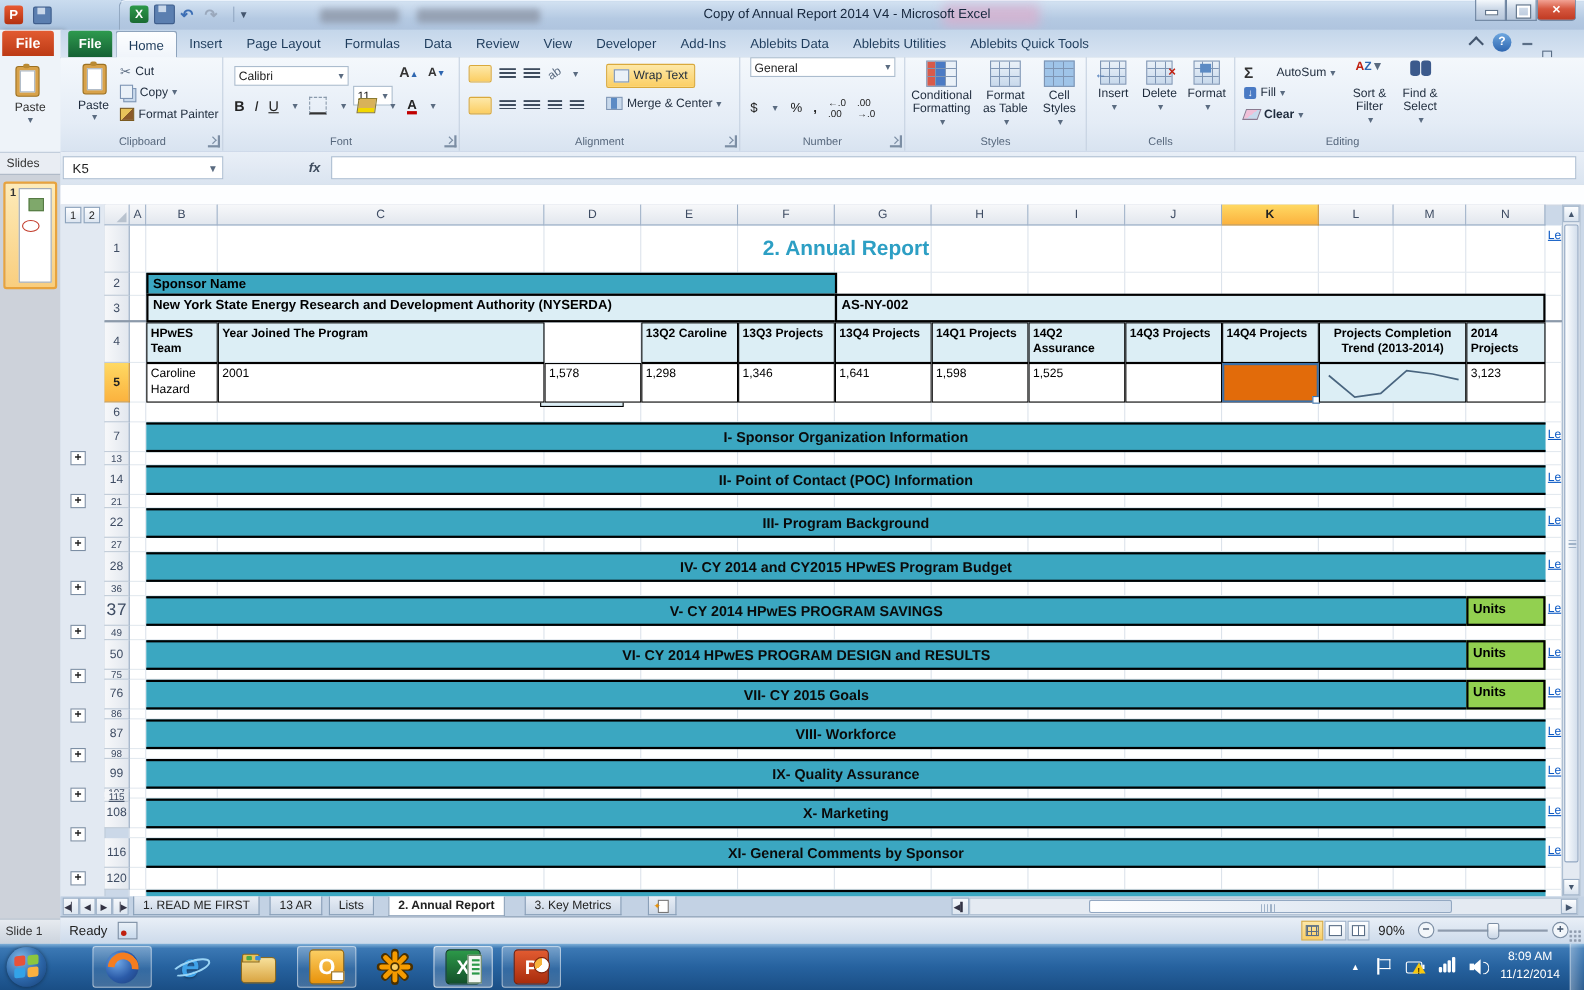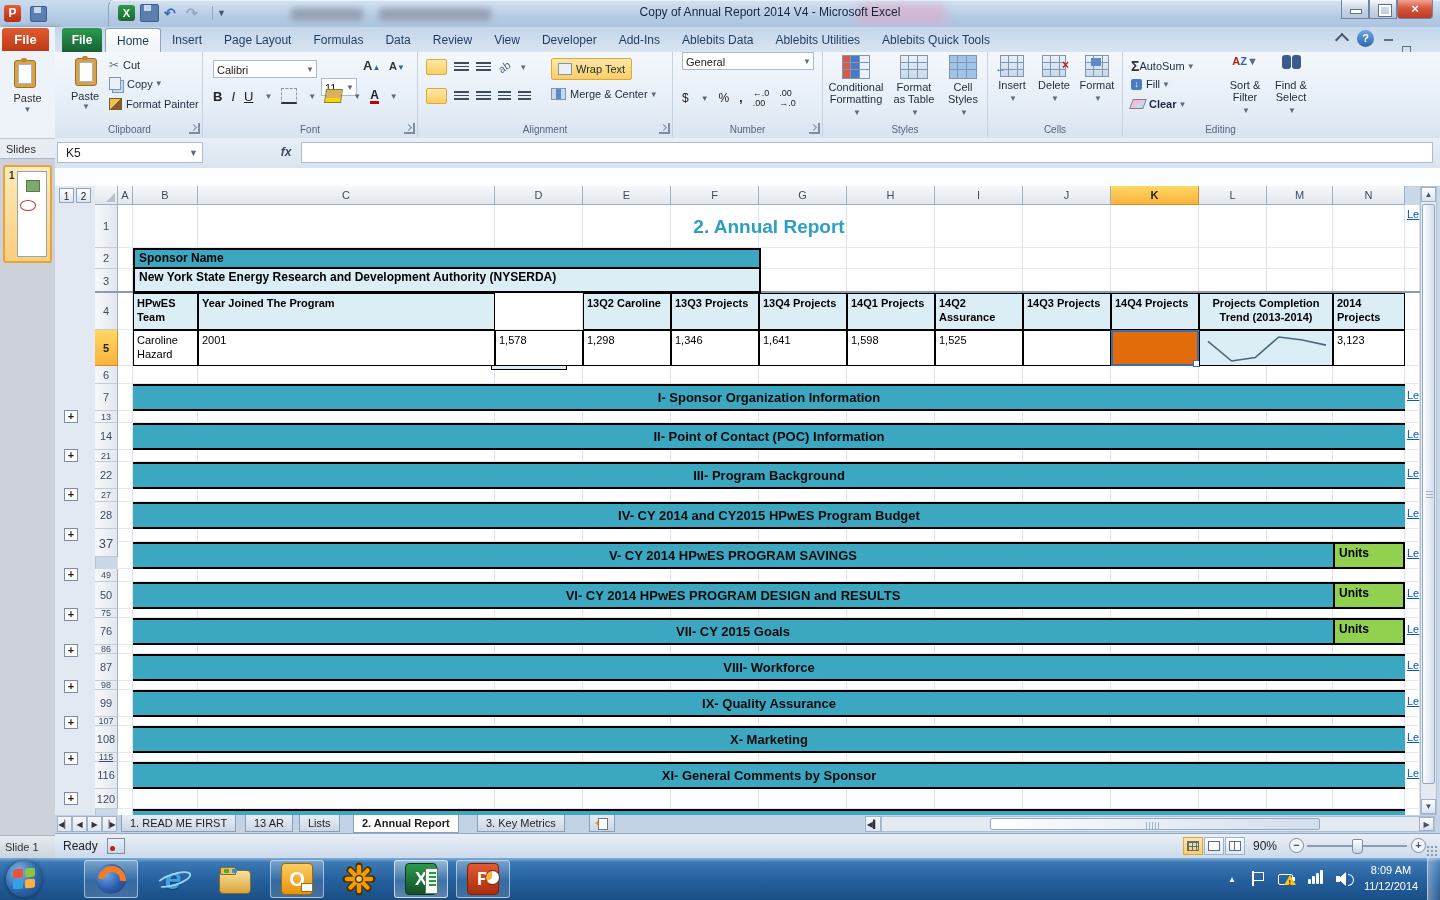--- a/index.html
+++ b/index.html
@@ -389,21 +389,21 @@
             <span style="position:absolute;left:5px;top:2px;width:10px;height:8px;background:#5B8AC4;"></span>
           </div>
         <div>Format</div><span class="dd">▼</span>
       </div>
       <div class="rgroup-label">Cells</div>
     </div>
 
     <div class="rgroup" style="left:1068px;width:195px;border-right:none;">
       <div class="abs flex" style="left:8px;top:6px;">
         <span class="sigma">Σ</span>
-        <span class="rsmall" style="margin-left:0;">AutoSum</span>
+        <span class="rsmall" style="margin-left:21px;">AutoSum</span>
           <span class="dd">▼</span>
       </div>
       <div class="abs flex" style="left:8px;top:26px;">
         <span style="width:11px;height:11px;background:#4A7AC4;color:#fff;font-size:9px;text-align:center;line-height:11px;border-radius:2px;display:inline-block;">↓</span>
         <span class="rsmall" style="margin-left:4px;">Fill</span>
           <span class="dd">▼</span>
       </div>
       <div class="abs flex" style="left:8px;top:46px;">
         <span style="width:12px;height:8px;background:linear-gradient(135deg,#F0C0D8 50%,#C8D9EC 50%);border:1px solid #8A7A90;transform:skewX(-20deg);display:inline-block;"></span>
         <span class="rsmall" style="margin-left:4px;font-weight:bold;">Clear</span>
@@ -506,32 +506,32 @@
         <div class="rowhdr sel" style="top: 192px; height: 36px; font-size: 11px;">5</div>
         <div class="rowhdr" style="top: 228px; height: 18px; font-size: 11px;">6</div>
         <div class="rowhdr" style="top: 246px; height: 27px; font-size: 11px;">7</div>
         <div class="rowhdr" style="top: 273px; height: 12px; font-size: 9px;">13</div>
         <div class="rowhdr" style="top: 285px; height: 27px; font-size: 11px;">14</div>
         <div class="rowhdr" style="top: 312px; height: 12px; font-size: 9px;">21</div>
         <div class="rowhdr" style="top: 324px; height: 27px; font-size: 11px;">22</div>
         <div class="rowhdr" style="top: 351px; height: 13px; font-size: 9px;">27</div>
         <div class="rowhdr" style="top: 364px; height: 27px; font-size: 11px;">28</div>
         <div class="rowhdr" style="top: 391px; height: 13px; font-size: 9px;">36</div>
-        <div class="rowhdr" style="top: 392px; height: 27px; font-size: 13px;">37</div>
+        <div class="rowhdr" style="top: 404px; height: 27px; font-size: 16px; font-family: Liberation Mono, monospace;">37</div>
         <div class="rowhdr" style="top: 431px; height: 13px; font-size: 9px;">49</div>
         <div class="rowhdr" style="top: 444px; height: 27px; font-size: 11px;">50</div>
         <div class="rowhdr" style="top: 471px; height: 9px; font-size: 9px;">75</div>
         <div class="rowhdr" style="top: 480px; height: 27px; font-size: 11px;">76</div>
         <div class="rowhdr" style="top: 507px; height: 9px; font-size: 9px;">86</div>
         <div class="rowhdr" style="top: 516px; height: 27px; font-size: 11px;">87</div>
         <div class="rowhdr" style="top: 543px; height: 9px; font-size: 9px;">98</div>
         <div class="rowhdr" style="top: 552px; height: 27px; font-size: 11px;">99</div>
         <div class="rowhdr" style="top: 579px; height: 9px; font-size: 9px;">107</div>
         <div class="rowhdr" style="top: 588px; height: 27px; font-size: 11px;">108</div>
-        <div class="rowhdr" style="top: 615px; height: 9px; font-size: 9px; text-decoration: underline;">115</div>
+        <div class="rowhdr" style="top: 582px; height: 9px; font-size: 9px; text-decoration: underline;">115</div>
         <div class="rowhdr" style="top: 624px; height: 27px; font-size: 11px;">116</div>
         <div class="rowhdr" style="top: 651px; height: 20px; font-size: 11px;">120</div>
       </div>
     <div id="plusbuttons">
         <div class="plusbtn" style="top: 272px;">+</div>
         <div class="plusbtn" style="top: 311px;">+</div>
         <div class="plusbtn" style="top: 350px;">+</div>
         <div class="plusbtn" style="top: 390px;">+</div>
         <div class="plusbtn" style="top: 430px;">+</div>
         <div class="plusbtn" style="top: 470px;">+</div>
@@ -543,20 +543,21 @@
       </div>
 
     <div class="freeze" style="top:153px;"></div>
 
     <div class="sheet-title">2. Annual Report</div>
     <div class="lelink" style="left:1352px;top:70px;">Le</div>
 
     <div class="cell teal" style="left:78px;top:110px;width:628px;height:21px;">Sponsor Name</div>
 
     <div class="cell lblue" style="left:78px;top:129px;width:628px;height:26px;">New York State Energy Research and Development Authority (NYSERDA)</div>
+    <div class="cell lblue" style="left:704px;top:129px;width:646px;height:26px;">AS-NY-002</div>
 
     <div class="cell hdr4" style="left:78px;top:155px;width:65px;height:37px;">HPwES Team</div>
     <div class="cell hdr4" style="left:143px;top:155px;width:297px;height:37px;">Year Joined The Program</div>
     <div class="cell hdr4" style="left:436px;top:155px;width:76px;height:37px;margin-top:40px;">13Q1 Projects</div>
     <div class="cell hdr4" style="left:528px;top:155px;width:88px;height:37px;">13Q2 Caroline</div>
     <div class="cell hdr4" style="left:616px;top:155px;width:88px;height:37px;">13Q3 Projects</div>
     <div class="cell hdr4" style="left:704px;top:155px;width:88px;height:37px;">13Q4 Projects</div>
     <div class="cell hdr4" style="left:792px;top:155px;width:88px;height:37px;">14Q1 Projects</div>
     <div class="cell hdr4" style="left:880px;top:155px;width:88px;height:37px;">14Q2 Assurance</div>
     <div class="cell hdr4" style="left:968px;top:155px;width:88px;height:37px;">14Q3 Projects</div>

